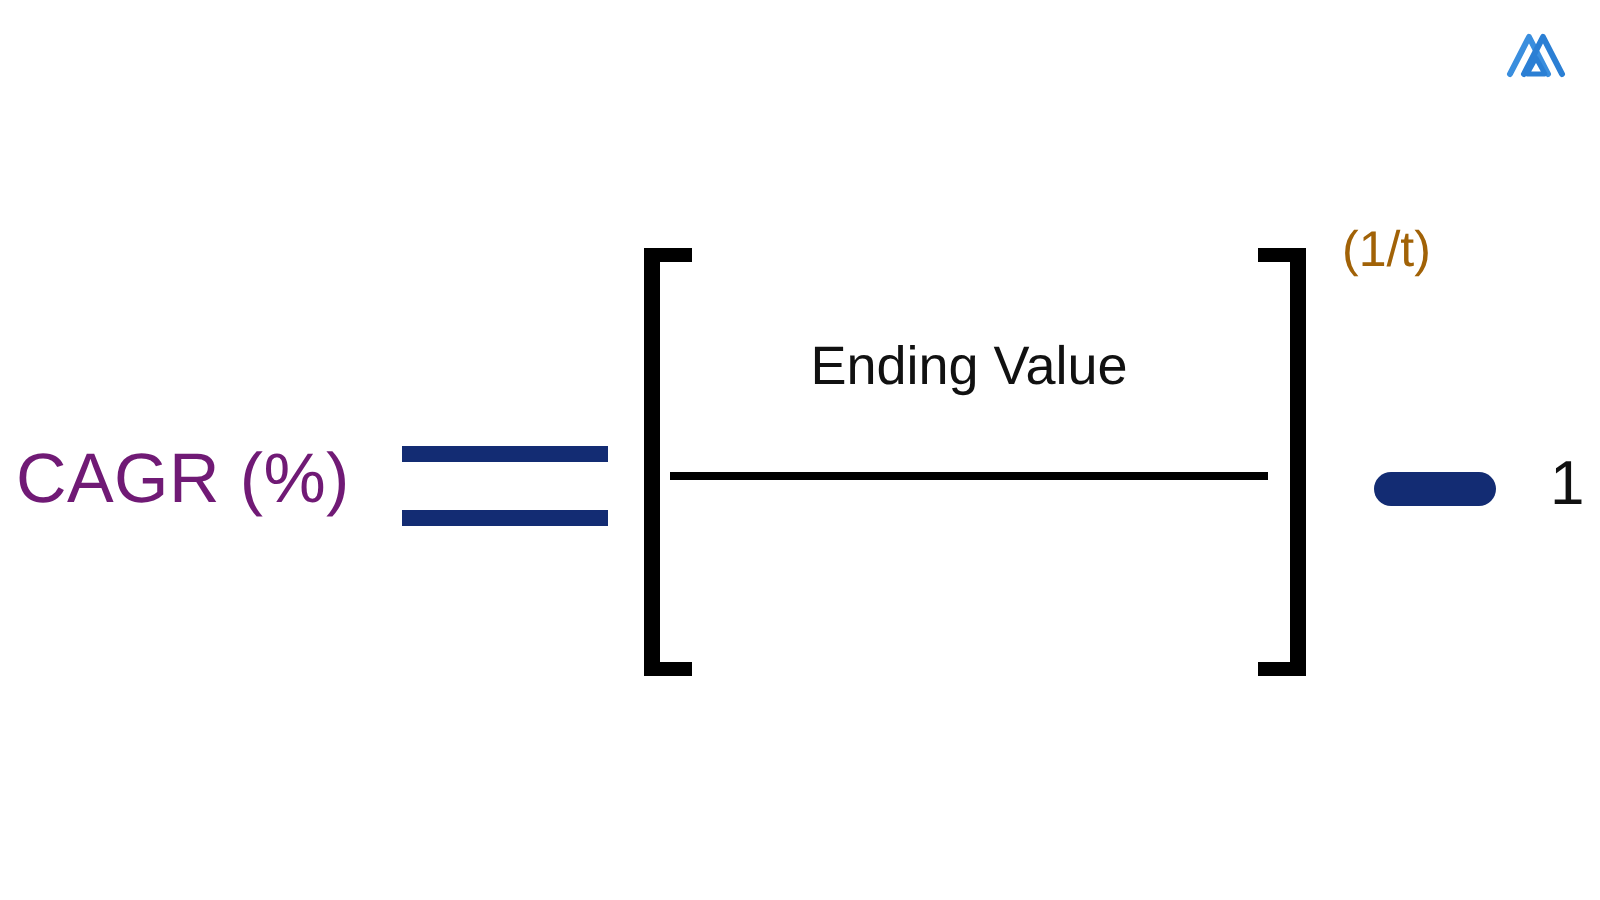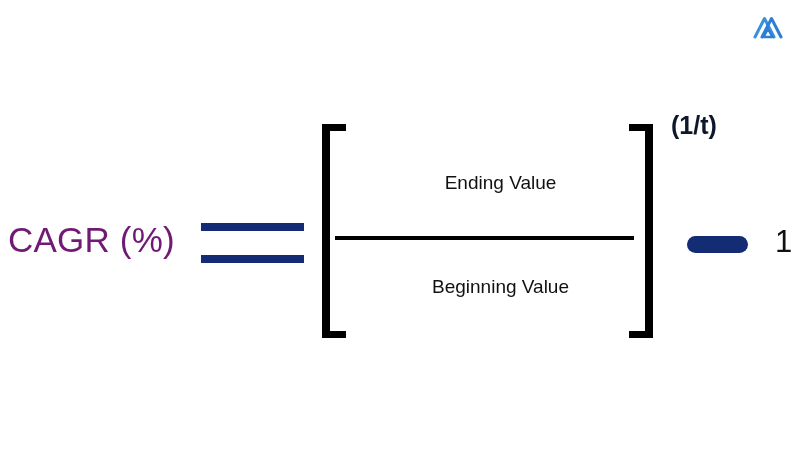--- a/index.html
+++ b/index.html
@@ -94,24 +94,24 @@
   .fraction {
     position: absolute;
     left: 335px;
     top: 150px;
     width: 299px;
     height: 170px;
   }
   .fraction .numerator,
   .fraction .denominator {
     position: absolute;
-    left: 16px;
+    left: 0;
     width: 299px;
     text-align: center;
-    font-size: 19px;
+    font-size: 27px;
     line-height: 34px;
     color: #111111;
     white-space: nowrap;
   }
   .fraction .numerator { top: 16px; }
   .fraction .denominator { top: 120px; }
   .fraction .vinculum {
     position: absolute;
     left: 0;
     top: 86px;
@@ -120,23 +120,22 @@
     background: #000000;
   }
 
   
   .exponent {
     position: absolute;
     left: 671px;
     top: 110px;
     font-size: 25px;
     line-height: 30px;
-    color: #0f172a;
-    white-space: nowrap;
-    font-weight: bold;
+    color: #a16207;
+    white-space: nowrap;
   }
 
   
   .minus {
     position: absolute;
     left: 687px;
     top: 236px;
     width: 61px;
     height: 17px;
     background: #132c73;
@@ -176,21 +175,20 @@
 
   <div class="bracket bracket-left">
     <div class="arm top"></div>
     <div class="stem"></div>
     <div class="arm bottom"></div>
   </div>
 
   <div class="fraction">
     <div class="numerator">Ending Value</div>
     <div class="vinculum"></div>
-    <div class="denominator">Beginning Value</div>
   </div>
 
   <div class="bracket bracket-right">
     <div class="arm top"></div>
     <div class="stem"></div>
     <div class="arm bottom"></div>
   </div>
 
   <div class="exponent">(1/t)</div>
 

